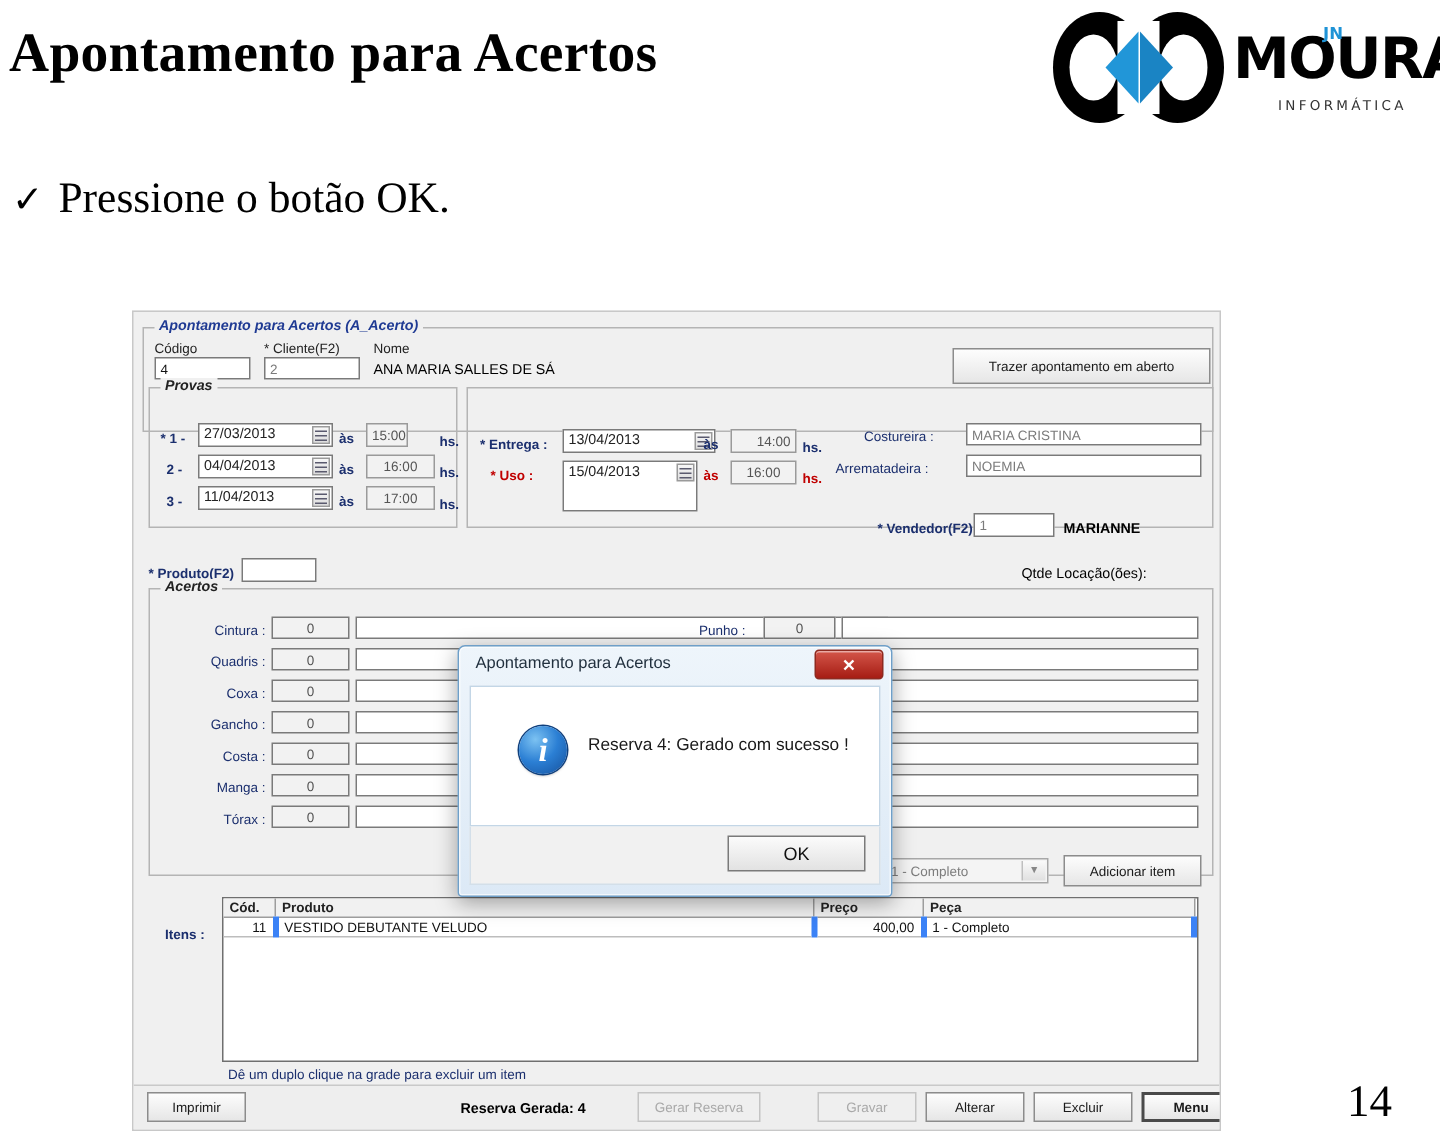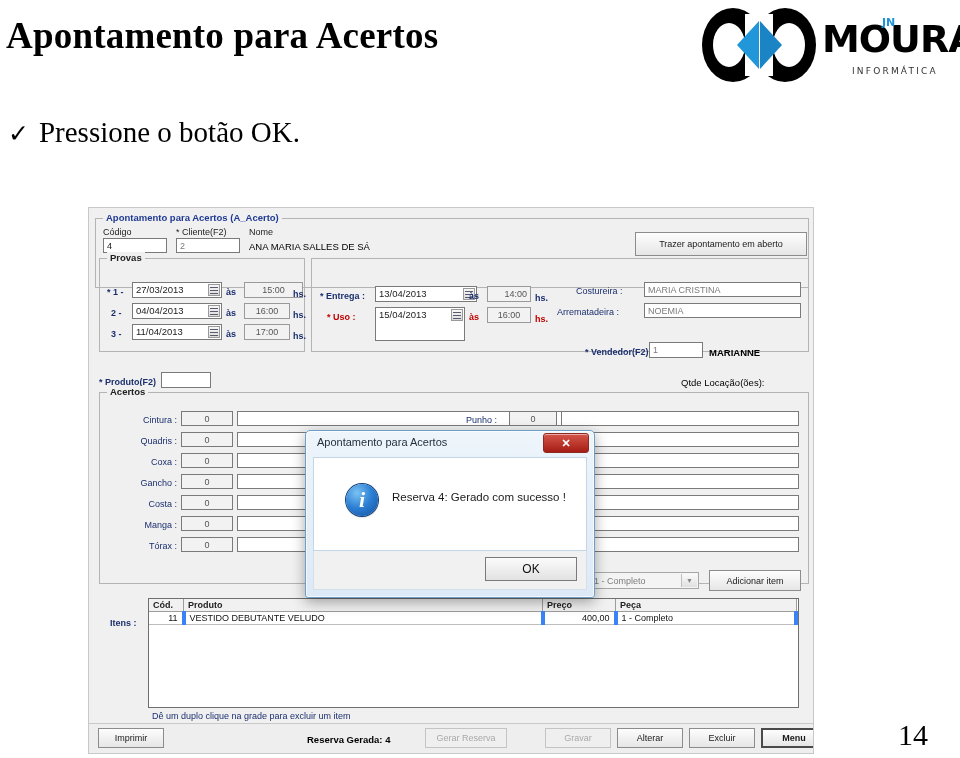--- a/index.html
+++ b/index.html
@@ -47,21 +47,21 @@
     font-family:"Liberation Serif", serif;font-size:30px;color:#000;
   }
 
   
   #app-window{
     position:absolute;left:88px;top:207px;width:724px;height:545px;
     background:#f0f0f0;border:1px solid #c8c8c8;
     font-size:9px;color:#1b2f6e;overflow:hidden;
   }
 
-  .group{position:absolute;border:1px solid #b4b4b4;background:transparent;}
+  .group{position:absolute;border:1px solid #b4b4b4;background:transparent;font-style:italic;}
   .group > .legend{
     position:absolute;top:-7px;left:7px;background:#f0f0f0;
     padding:0 3px;font-weight:bold;font-size:9.5px;color:#1f3a93;
     white-space:nowrap;
   }
   .lg-dark > .legend{color:#222;font-weight:bold;}
 
   .lbl{position:absolute;white-space:nowrap;color:#1b2f6e;font-size:9px;}
   .lbl.dark{color:#222;}
   .lbl.red{color:#c00000;font-weight:bold;}
@@ -240,21 +240,21 @@
   <div class="lbl b" style="left:18px;top:79px;">* 1 -</div>
   <div class="datefield" style="left:43px;top:74px;width:90px;height:16px;">
     <span class="dtxt">27/03/2013</span>
     <span class="cal">
         <i></i>
         <i></i>
         <i></i>
       </span>
   </div>
   <div class="lbl b" style="left:137px;top:79px;">às</div>
-  <div class="tf ro" style="left:155px;top:74px;width:59px;height:16px;text-align:center;">15:00</div>
+  <div class="tf ro" style="left:155px;top:74px;width:28px;height:16px;text-align:center;">15:00</div>
   <div class="lbl b" style="left:204px;top:81px;">hs.</div>
 
   <div class="lbl b" style="left:22px;top:100px;">2 -</div>
   <div class="datefield" style="left:43px;top:95px;width:90px;height:16px;">
     <span class="dtxt">04/04/2013</span>
     <span class="cal">
         <i></i>
         <i></i>
         <i></i>
       </span>

